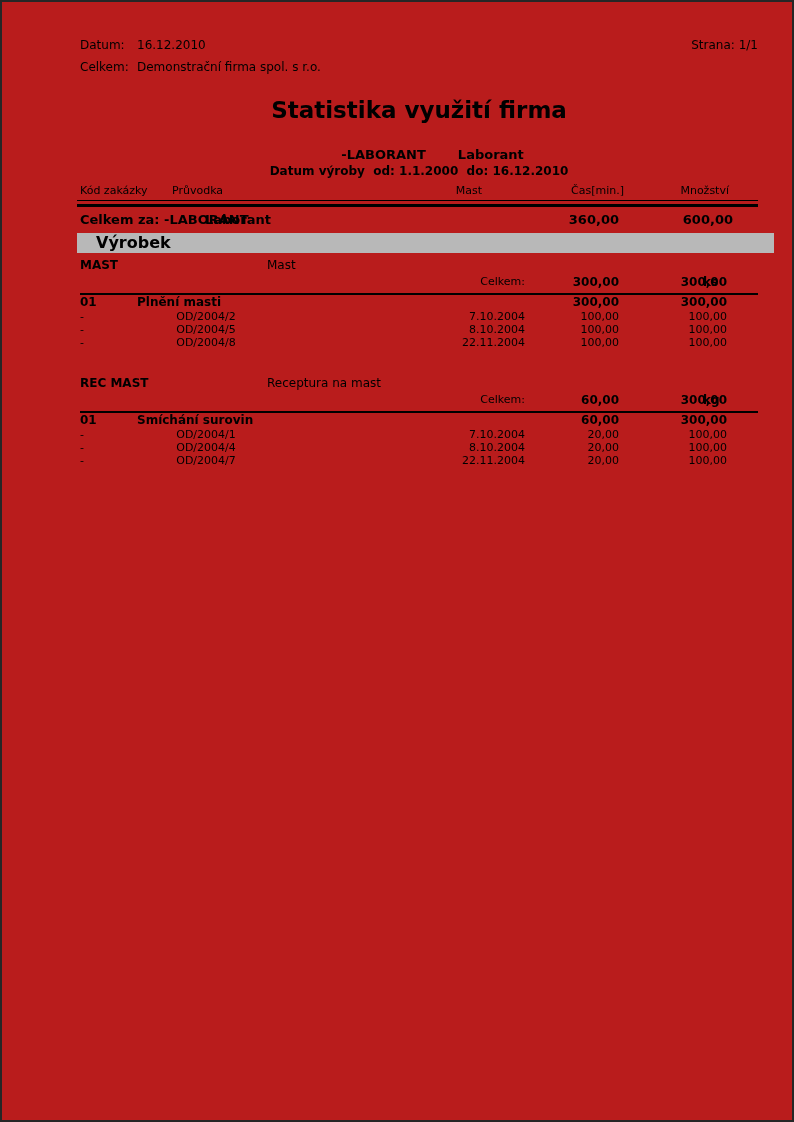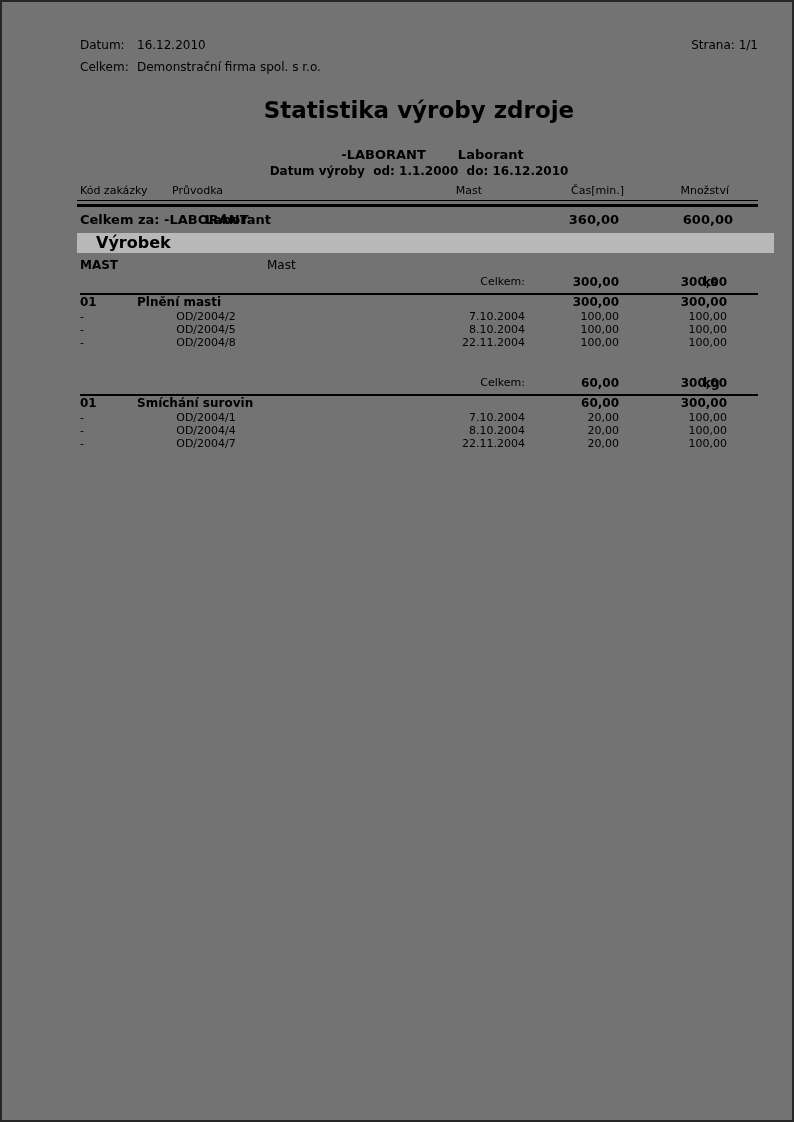--- a/index.html
+++ b/index.html
@@ -1,17 +1,17 @@
 <!DOCTYPE html>
 <html><head>
 <meta charset="utf-8">
 <style>
   html,body{margin:0;padding:0;width:794px;height:1122px;background:#fff;overflow:hidden;}
   body{font-family:"DejaVu Sans","Liberation Sans",sans-serif;color:#000;}
-  .page{position:absolute;left:0;top:0;width:794px;height:1122px;box-sizing:border-box;border:2px solid #262626;background:#737373;}
+  .page{position:absolute;left:0;top:0;width:794px;height:1122px;box-sizing:border-box;border:2px solid #262626;background:#b91c1c;}
   .content{position:absolute;left:78px;top:0;width:678px;}
   .abs{position:absolute;white-space:pre;}
 
   
   .meta-label{font-size:12px;}
   .meta-value{font-size:12px;}
 
   
   .title{position:absolute;top:95px;left:0;width:678px;text-align:center;font-size:23px;font-weight:bold;white-space:pre;}
   .subtitle{position:absolute;top:130px;left:0;width:678px;text-align:center;font-size:13px;font-weight:bold;white-space:pre;}
@@ -60,21 +60,21 @@
 
 <div class="page">
   <div class="content">
 
     <span class="abs meta-label" style="top:36px;left:0;">Datum:</span>
     <span class="abs meta-value" style="top:36px;left:57px;">16.12.2010</span>
     <span class="abs meta-label" style="top:58px;left:0;">Celkem:</span>
     <span class="abs meta-value" style="top:58px;left:57px;">Demonstrační firma spol. s r.o.</span>
     <span class="abs meta-value" style="top:36px;right:0;">Strana: 1/1</span>
 
-    <div class="title">Statistika výroby zdroje</div>
+    <div class="title">Statistika využití firma</div>
     <div class="subtitle">
       <span>-LABORANT</span><span class="res-name">Laborant</span>
     </div>
     <div class="daterange">Datum výroby  od: 1.1.2000  do: 16.12.2010</div>
 
     <div class="thead">
       <span class="abs" style="left:0;">Kód zakázky</span>
       <span class="abs" style="left:92px;">Průvodka</span>
       <span class="abs" style="right:276px;">Mast</span>
       <span class="abs" style="right:134px;">Čas[min.]</span>
@@ -135,20 +135,24 @@
     <span class="cell c-datum">22.11.2004</span>
     <span class="cell c-cas">100,00</span>
     <span class="cell c-qty">100,00</span>
   </div>
 </div>
   </div>
 </div>
   </div>
 
   <div class="product">
+    <div class="row product-row">
+      <span class="cell c-kod">REC MAST</span>
+      <span class="cell c-desc">Receptura na mast</span>
+    </div>
     <div class="row celkem-row">
       <span class="cell c-datum">Celkem:</span>
       <span class="cell c-cas">60,00</span>
       <span class="cell c-qty">300,00</span>
       <span class="cell c-unit">kg</span>
     </div>
     <div>
   <div class="opblock">
     <div class="row op-row">
       <span class="cell c-kod">01</span>

